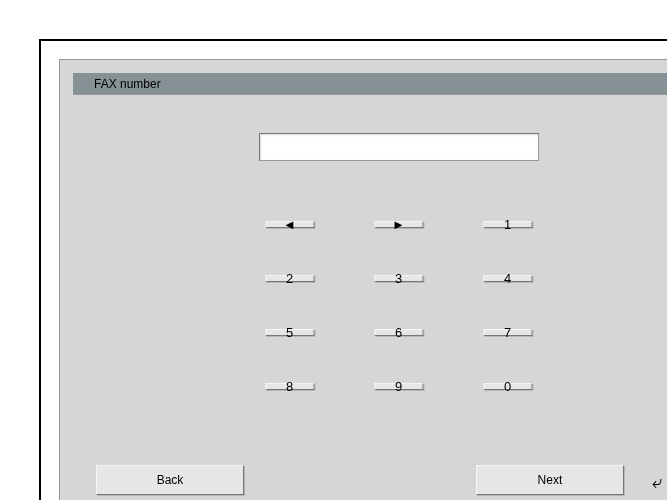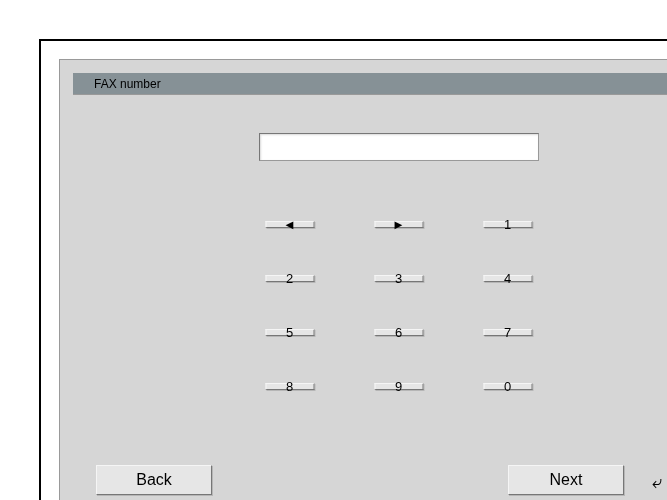--- a/index.html
+++ b/index.html
@@ -80,32 +80,32 @@
     .footer {
       position: absolute;
       bottom: 10px;
       left: 10px;
       right: 10px;
       display: flex;
       justify-content: space-between;
       align-items: center;
     }
     .footer-btn {
-      width: 116px;
+      width: 148px;
       height: 30px;
       background: #e6e6e6;
       border: 1px solid #888;
       border-top-color: #f5f5f5;
       border-left-color: #f5f5f5;
       border-right-color: #777;
       border-bottom-color: #777;
       display: flex;
       align-items: center;
       justify-content: center;
-      font-size: 16px;
+      font-size: 12px;
       color: #000;
       cursor: pointer;
       box-shadow: 1px 1px 0 rgba(0,0,0,0.15);
       user-select: none;
     }
     .next-wrap {
       display: flex;
       align-items: center;
       gap: 2px;
       padding-left: 47px;

